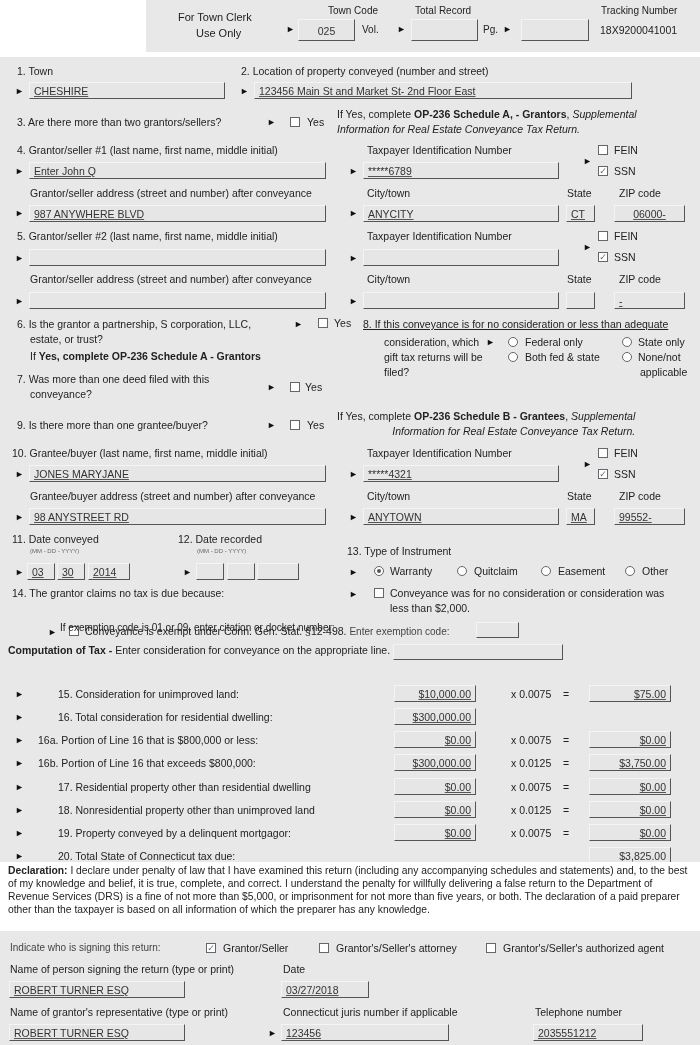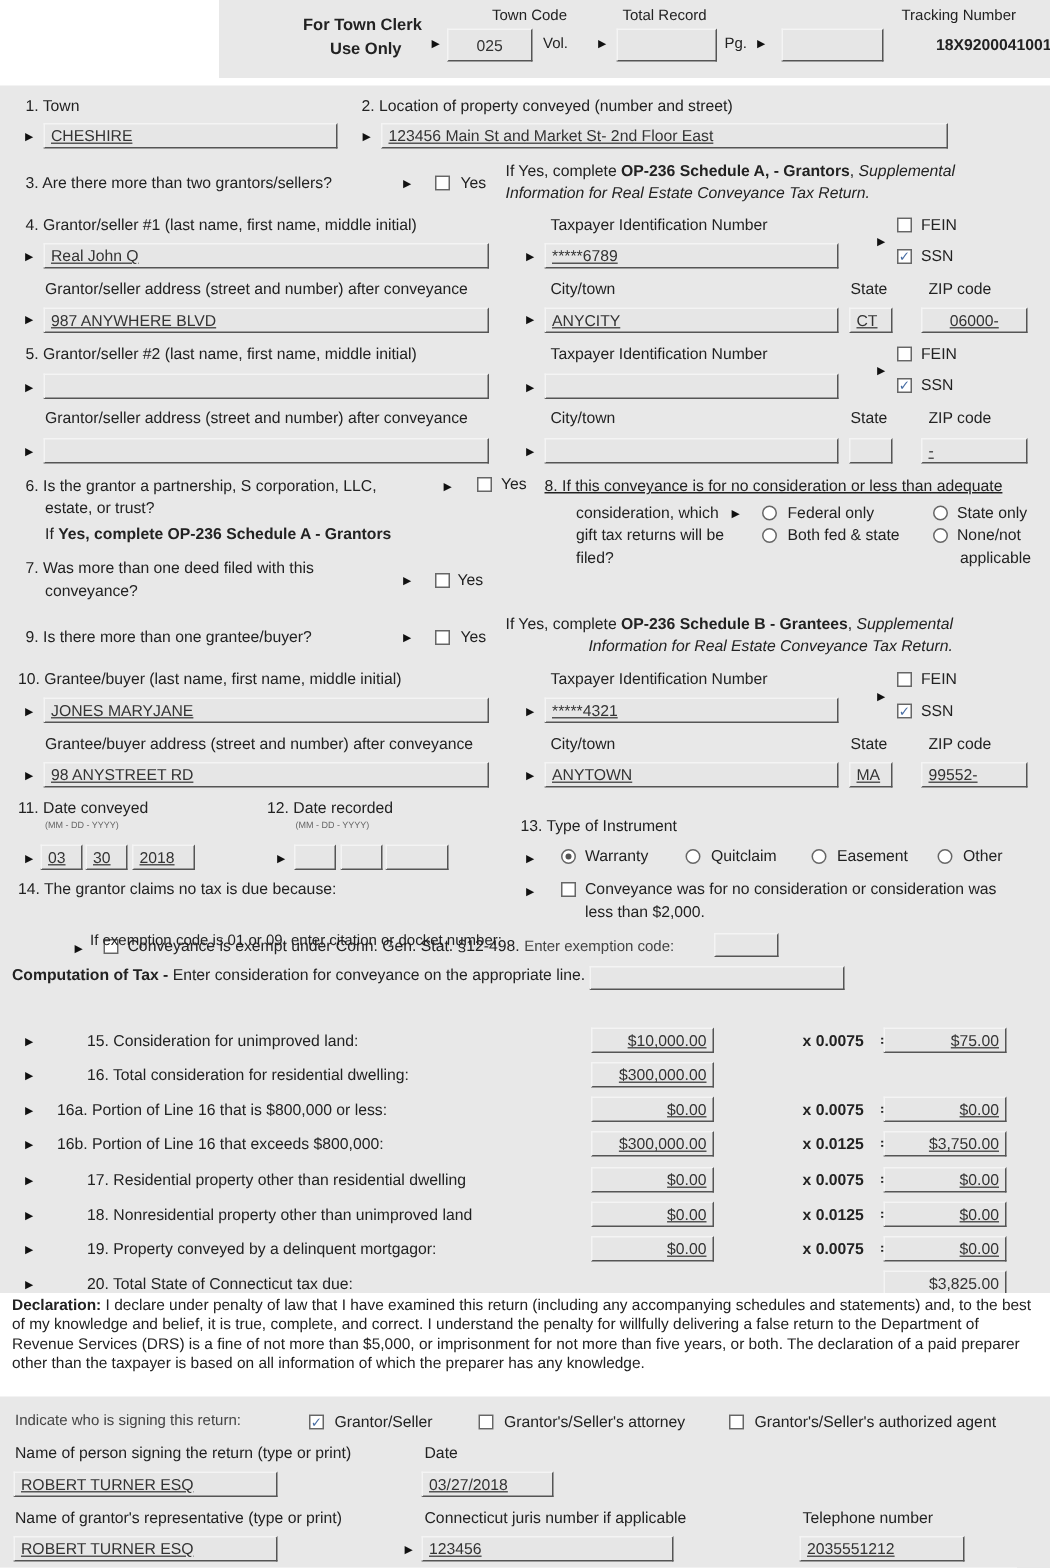--- a/index.html
+++ b/index.html
@@ -4,21 +4,21 @@
 <style>
   * { box-sizing: border-box; }
   html, body { margin: 0; padding: 0; }
   body {
     width: 700px; height: 1045px; background: #ffffff;
     font-family: "Liberation Sans", sans-serif; font-size: 10.5px; color: #222;
     position: relative; overflow: hidden;
   }
   .panel { position: absolute; background: #e8e8e8; }
   .lbl { position: absolute; white-space: nowrap; font-size: 10.5px; color: #222; }
-  .lbl.b { font-weight: bold; margin-left: 24px; }
+  .lbl.b { font-weight: normal; }
   .small { font-size: 6px; color: #666; }
   .arrow { position: absolute; font-size: 9px; color: #111; line-height: 1; }
   .field {
     position: absolute; height: 17px; background: #e6e6e6;
     border-bottom: 1px solid #555; border-right: 1px solid #555;
     border-top: 1px solid #f4f4f4; border-left: 1px solid #f4f4f4;
     font-size: 10.5px; color: #333; padding: 2px 4px; white-space: nowrap; overflow: hidden;
     text-decoration: underline; text-decoration-color: #555;
   }
   .field.right { text-align: right; }
@@ -67,21 +67,21 @@
 <span class="arrow" style="left:267px;top:118px;">►</span>
 <div class="cb" style="left:290px;top:117px;"></div>
 <div class="lbl" style="left:307px;top:116px;">Yes</div>
 <div class="lbl" style="left:337px;top:107px;line-height:15px;">
   <span>If Yes, complete </span><b>OP-236 Schedule A, - Grantors</b><span>, </span><i>Supplemental</i><br>
   <i>Information for Real Estate Conveyance Tax Return.</i>
 </div>
 
 <div class="lbl" style="left:17px;top:144px;">4. Grantor/seller #1 (last name, first name, middle initial)</div>
 <span class="arrow" style="left:15px;top:167px;">►</span>
-<div class="field" style="left:29px;top:162px;width:297px;">Real John Q</div>
+<div class="field" style="left:29px;top:162px;width:297px;">Enter John Q</div>
 <div class="lbl" style="left:367px;top:144px;">Taxpayer Identification Number</div>
 <span class="arrow" style="left:349px;top:167px;">►</span>
 <div class="field" style="left:363px;top:162px;width:196px;">*****6789</div>
 <span class="arrow" style="left:583px;top:157px;">►</span>
 <div class="cb" style="left:598px;top:145px;"></div>
 <div class="lbl" style="left:614px;top:144px;">FEIN</div>
 <div class="cb" style="left:598px;top:166px;">✓</div>
 <div class="lbl" style="left:614px;top:165px;">SSN</div>
 
 <div class="lbl" style="left:30px;top:187px;">Grantor/seller address (street and number) after conveyance</div>
@@ -178,21 +178,21 @@
 <div class="lbl" style="left:567px;top:490px;">State</div>
 <div class="field" style="left:566px;top:508px;width:29px;">MA</div>
 <div class="lbl" style="left:619px;top:490px;">ZIP code</div>
 <div class="field" style="left:614px;top:508px;width:71px;">99552-</div>
 
 <div class="lbl" style="left:12px;top:533px;">11. Date conveyed</div>
 <div class="lbl small" style="left:30px;top:548px;">(MM - DD - YYYY)</div>
 <span class="arrow" style="left:15px;top:568px;">►</span>
 <div class="field" style="left:27px;top:563px;width:28px;">03</div>
 <div class="field" style="left:57px;top:563px;width:28px;">30</div>
-<div class="field" style="left:88px;top:563px;width:42px;">2018</div>
+<div class="field" style="left:88px;top:563px;width:42px;">2014</div>
 
 <div class="lbl" style="left:178px;top:533px;">12. Date recorded</div>
 <div class="lbl small" style="left:197px;top:548px;">(MM - DD - YYYY)</div>
 <span class="arrow" style="left:183px;top:568px;">►</span>
 <div class="field" style="left:196px;top:563px;width:28px;"></div>
 <div class="field" style="left:227px;top:563px;width:28px;"></div>
 <div class="field" style="left:257px;top:563px;width:42px;"></div>
 
 <div class="lbl" style="left:347px;top:545px;">13. Type of Instrument</div>
 <span class="arrow" style="left:349px;top:568px;">►</span>

